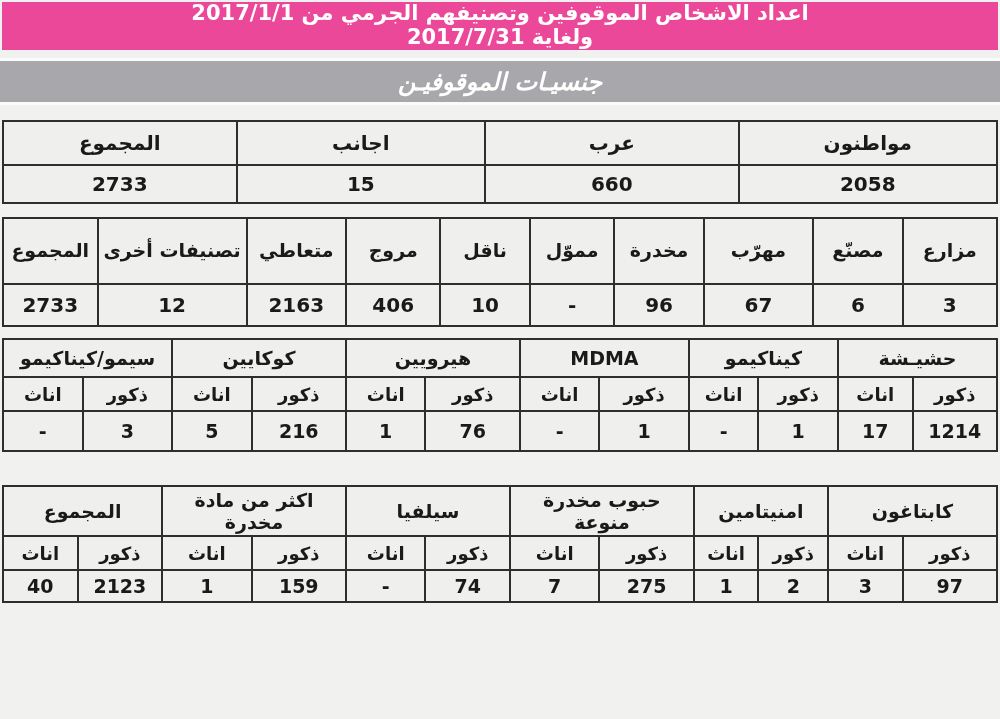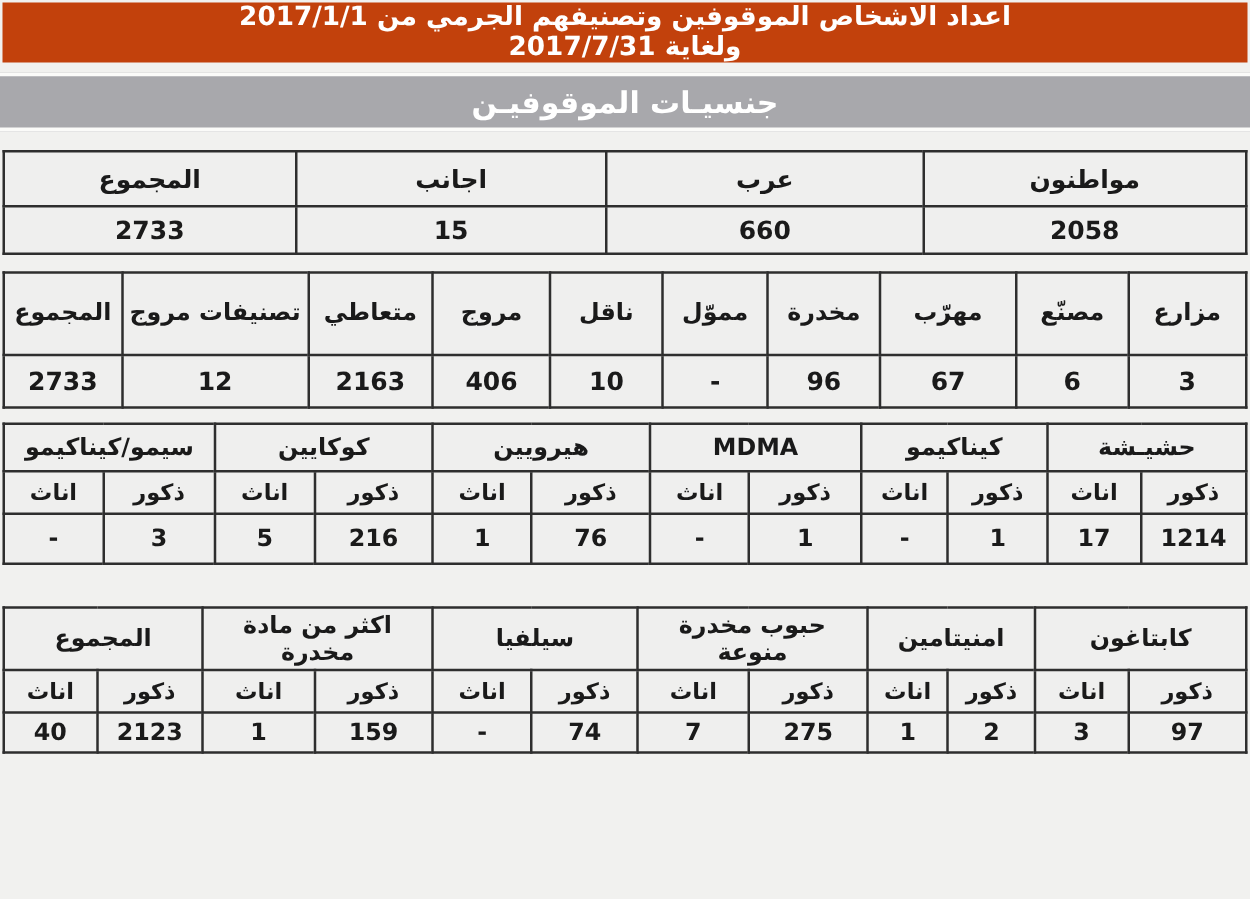--- a/index.html
+++ b/index.html
@@ -9,21 +9,21 @@
     font-family: "DejaVu Sans", sans-serif;
     font-weight: bold;
     direction: rtl;
     color: #1a1a1a;
   }
   .page { width: 1000px; height: 719px; padding-top: 2px; background: #f1f1ef; }
 
   .title-bar {
     height: 48px;
     margin: 0 2px;
-    background: #c2410c;
+    background: #ec4899;
     color: #ffffff;
     display: flex;
     align-items: center;
     justify-content: center;
     text-align: center;
     font-size: 21px;
     line-height: 1.12;
     padding: 0 160px;
   }
 
@@ -31,20 +31,21 @@
     height: 47px;
     background: #a8a8ac;
     color: #ffffff;
     display: flex;
     align-items: center;
     justify-content: center;
     text-align: center;
     font-size: 24px;
     border-top: 3px solid #fbfbf9;
     border-bottom: 3px solid #fbfbf9;
+    font-style: italic;
   }
   .band-1 { margin-top: 8px; }
   .band-2 { margin-top: 13px; }
   .band-3 { margin-top: 14px; }
 
   table {
     border-collapse: collapse;
     width: 996px;
     margin: 0 2px;
     table-layout: fixed;
@@ -124,21 +125,21 @@
     <tbody>
         <tr class="hdr-row">
       <td>مزارع</td>
       <td>مصنّع</td>
       <td>مهرّب</td>
       <td>مخدرة</td>
       <td>مموّل</td>
       <td>ناقل</td>
       <td>مروج</td>
       <td>متعاطي</td>
-      <td>تصنيفات مروج</td>
+      <td>تصنيفات أخرى</td>
       <td>المجموع</td>
     </tr>
     <tr class="val-row">
       <td>3</td>
       <td>6</td>
       <td>67</td>
       <td>96</td>
       <td>-</td>
       <td>10</td>
       <td>406</td>

